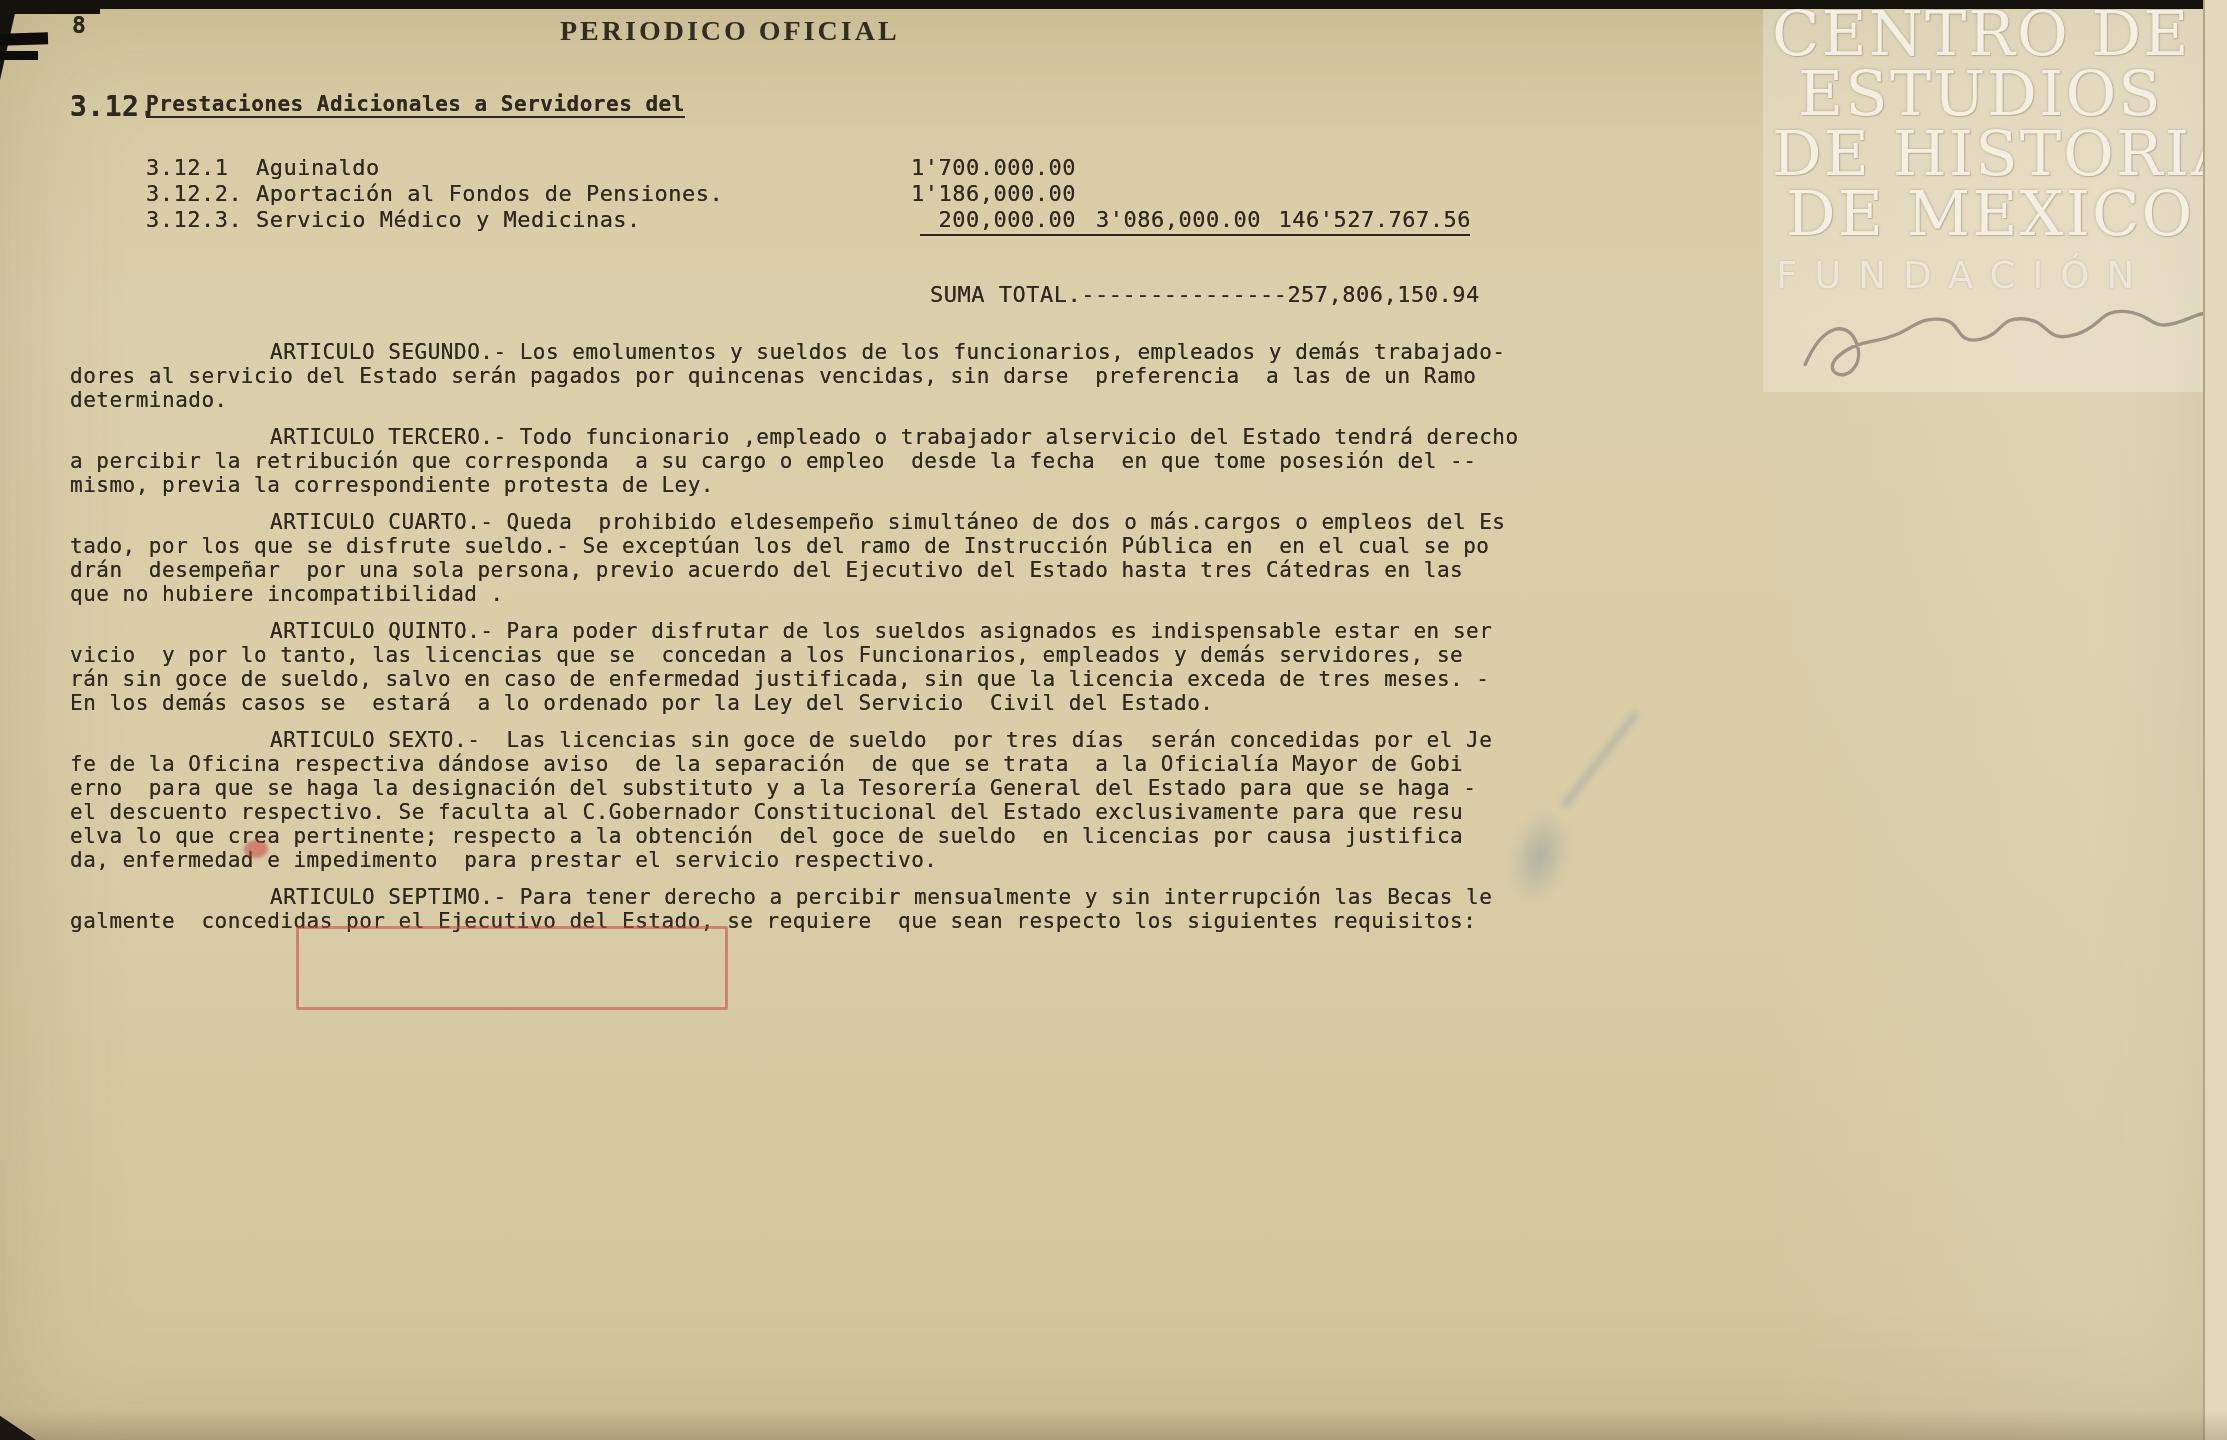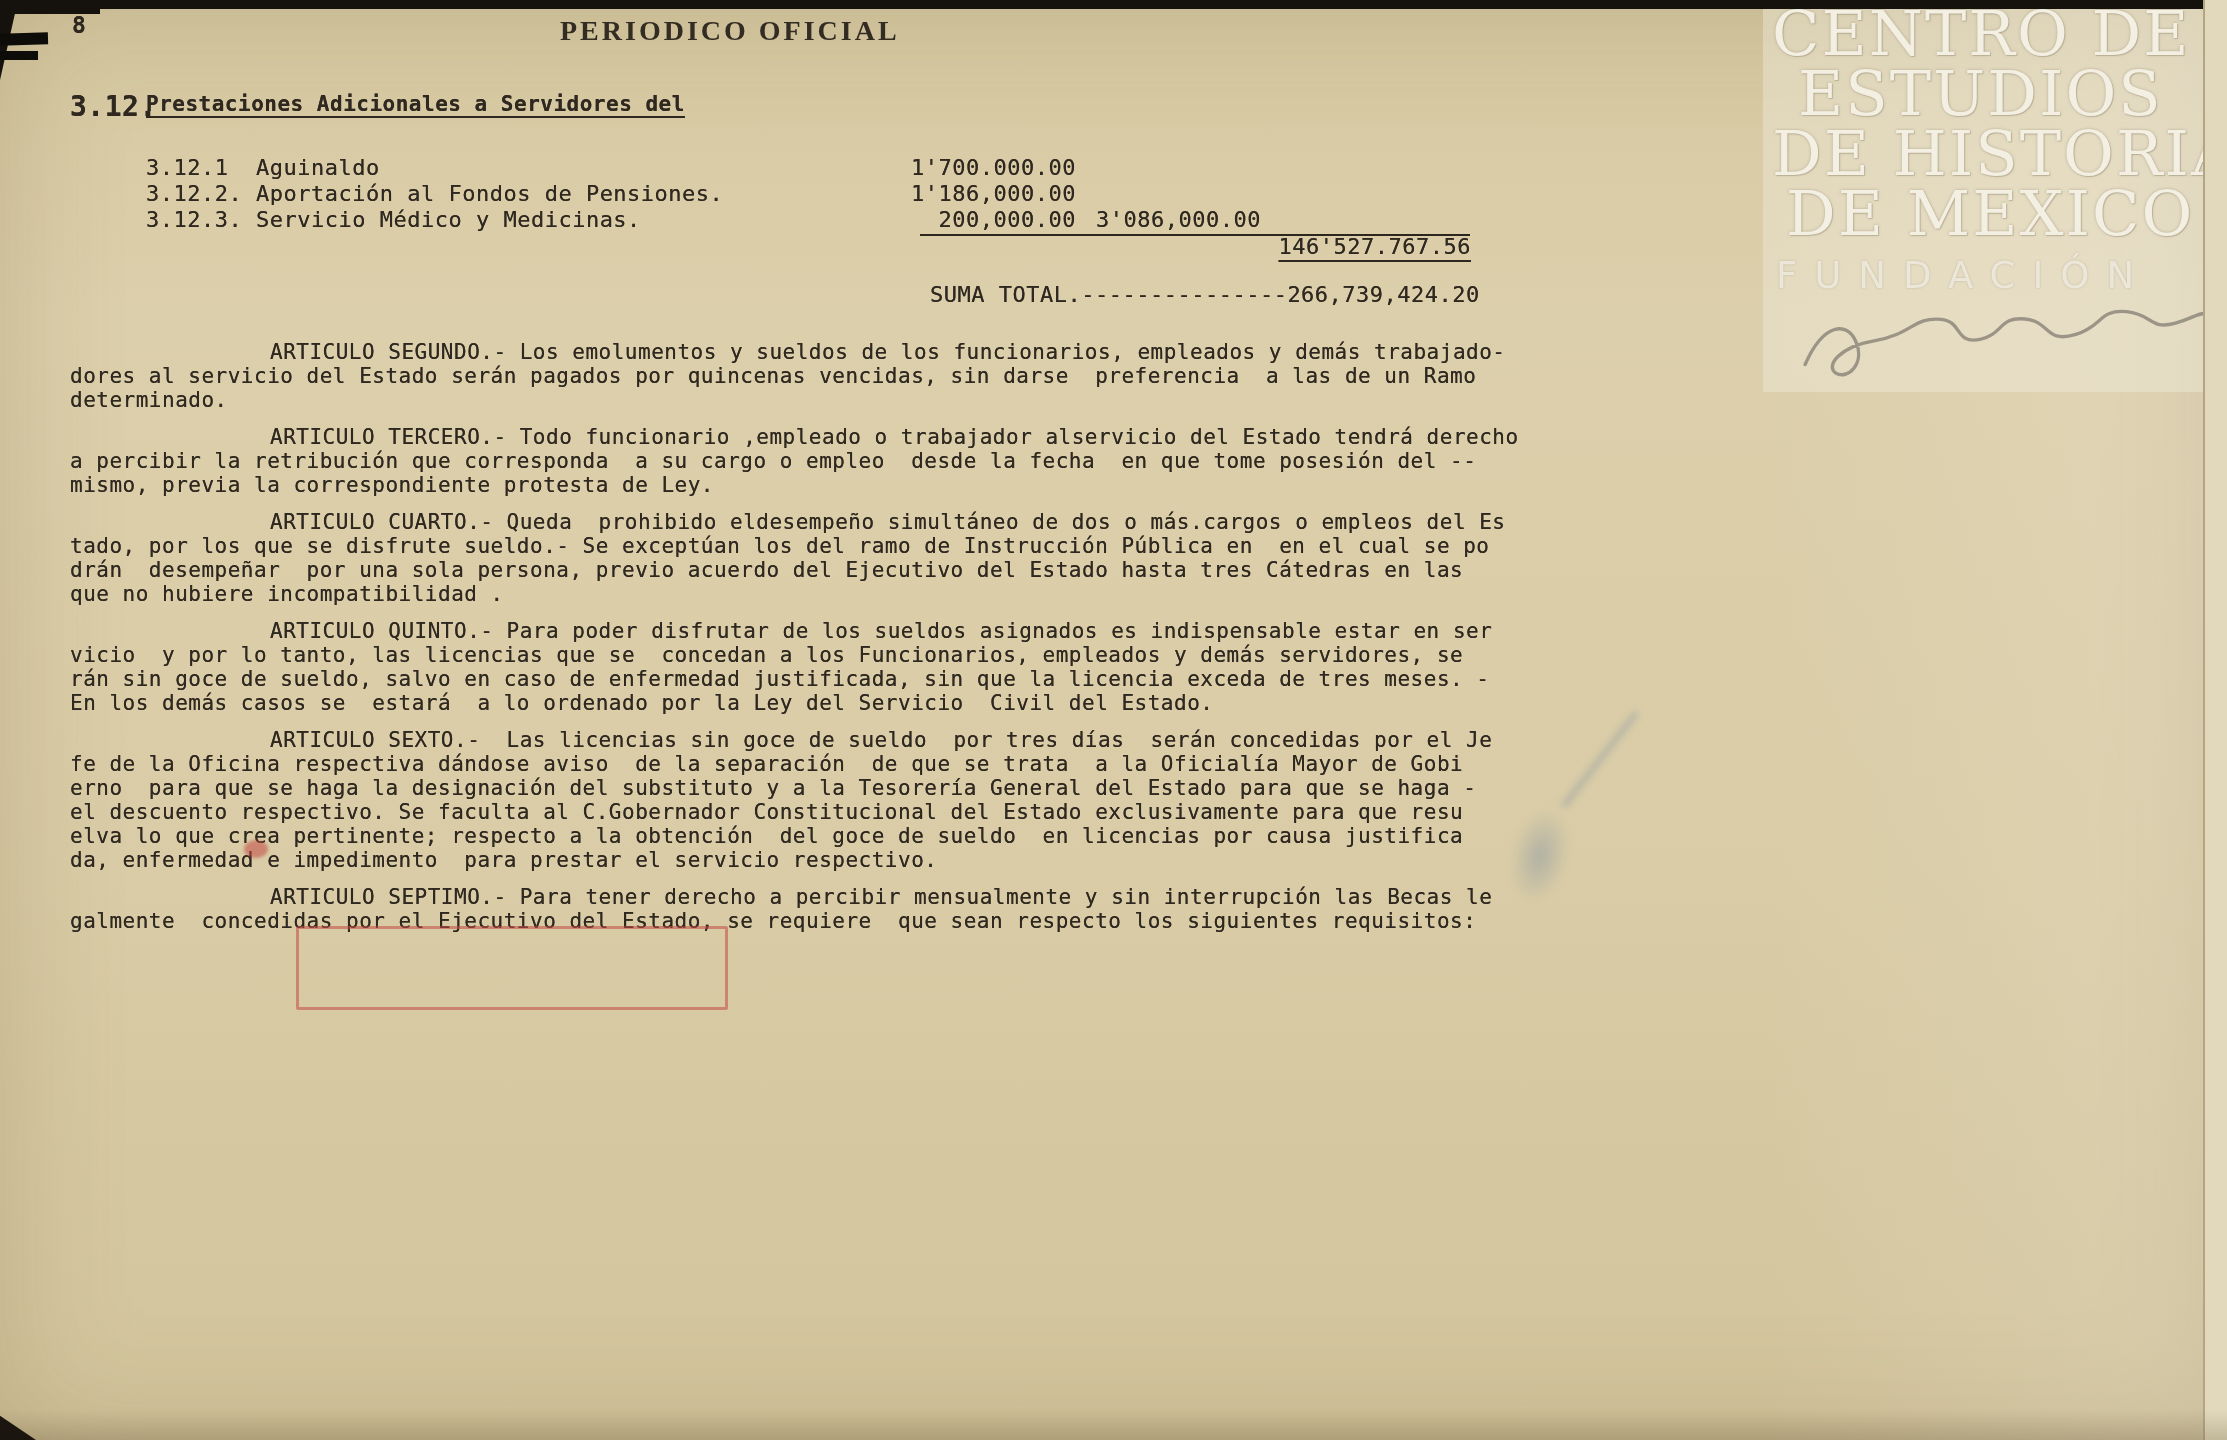--- a/index.html
+++ b/index.html
@@ -59,21 +59,21 @@
   .sec-title{position:absolute;left:146px;top:90px;font-size:21px;font-weight:bold;line-height:28px;}
   .sec-title span{display:block;text-decoration:underline;text-underline-offset:5px;text-decoration-thickness:2px;}
 
   
   .budget{position:absolute;left:146px;top:155px;width:1340px;font-size:22px;}
   .brow{position:relative;height:26px;}
   .bcode{position:absolute;left:0;}
   .blabel{position:absolute;left:110px;}
   .bamt{position:absolute;width:210px;text-align:right;white-space:nowrap;}
   .a1{left:720px;} .a2{left:905px;} .a3{left:1115px;}
-  .ul3{text-decoration:underline;text-underline-offset:6px;text-decoration-thickness:2px;margin-top:27px;}
+  .ul3{text-underline-offset:6px;text-decoration-thickness:2px;}
   .sum-rule{position:absolute;left:920px;top:234px;width:550px;height:2px;background:#2c261e;}
   .suma{position:absolute;left:930px;top:282px;width:540px;display:flex;
     justify-content:space-between;font-size:22px;white-space:nowrap;}
 
   
   .articles{position:absolute;left:70px;top:340px;width:1480px;
     font-size:21px;line-height:24px;}
   .para{white-space:pre-wrap;text-indent:200px;margin:0 0 13px 0;}
 
   
@@ -142,21 +142,21 @@
       <span class="blabel">Servicio Médico y Medicinas.</span>
       <span class="bamt a1">200,000.00</span>
       <span class="bamt a2">3'086,000.00</span>
       <span class="bamt a3 ul3">146'527.767.56</span>
     </div>
   </div>
   <div class="sum-rule"></div>
 
   <div class="suma typewriter">
     <span>SUMA TOTAL.---------------</span>
-    <span>266,739,424.20</span>
+    <span>257,806,150.94</span>
   </div>
 
   <div class="articles typewriter">
     <div class="para">ARTICULO SEGUNDO.- Los emolumentos y sueldos de los funcionarios, empleados y demás trabajado-
 dores al servicio del Estado serán pagados por quincenas vencidas, sin darse  preferencia  a las de un Ramo
 determinado.</div>
     <div class="para">ARTICULO TERCERO.- Todo funcionario ,empleado o trabajador alservicio del Estado tendrá derecho
 a percibir la retribución que corresponda  a su cargo o empleo  desde la fecha  en que tome posesión del --
 mismo, previa la correspondiente protesta de Ley.</div>
     <div class="para">ARTICULO CUARTO.- Queda  prohibido eldesempeño simultáneo de dos o más.cargos o empleos del Es

